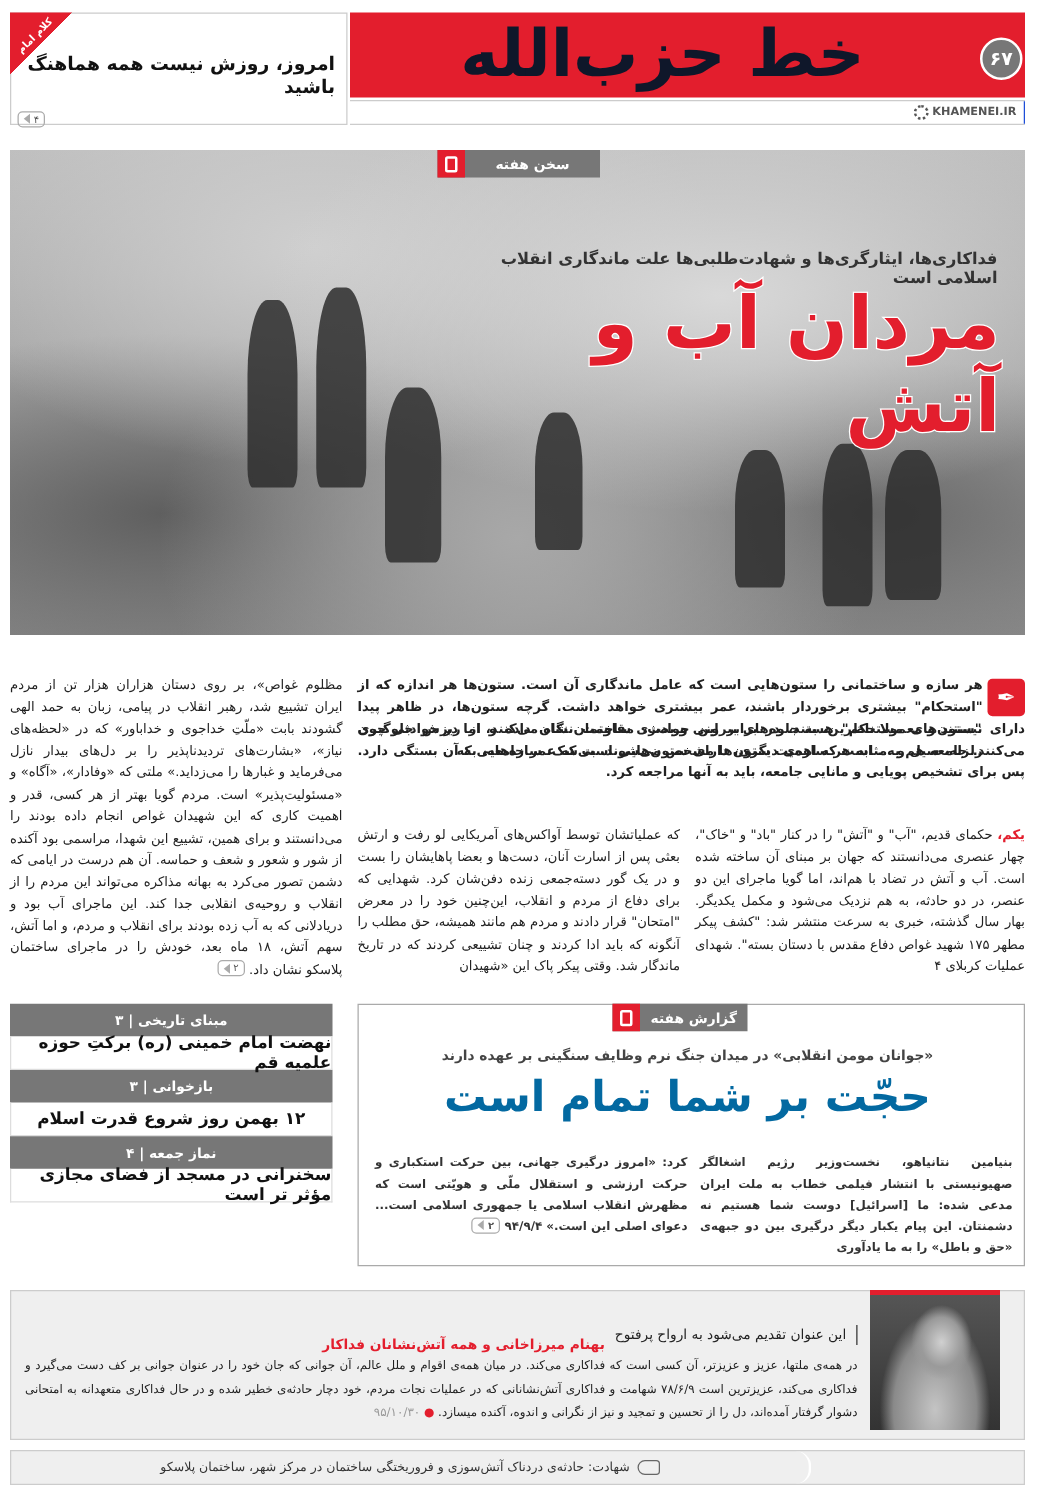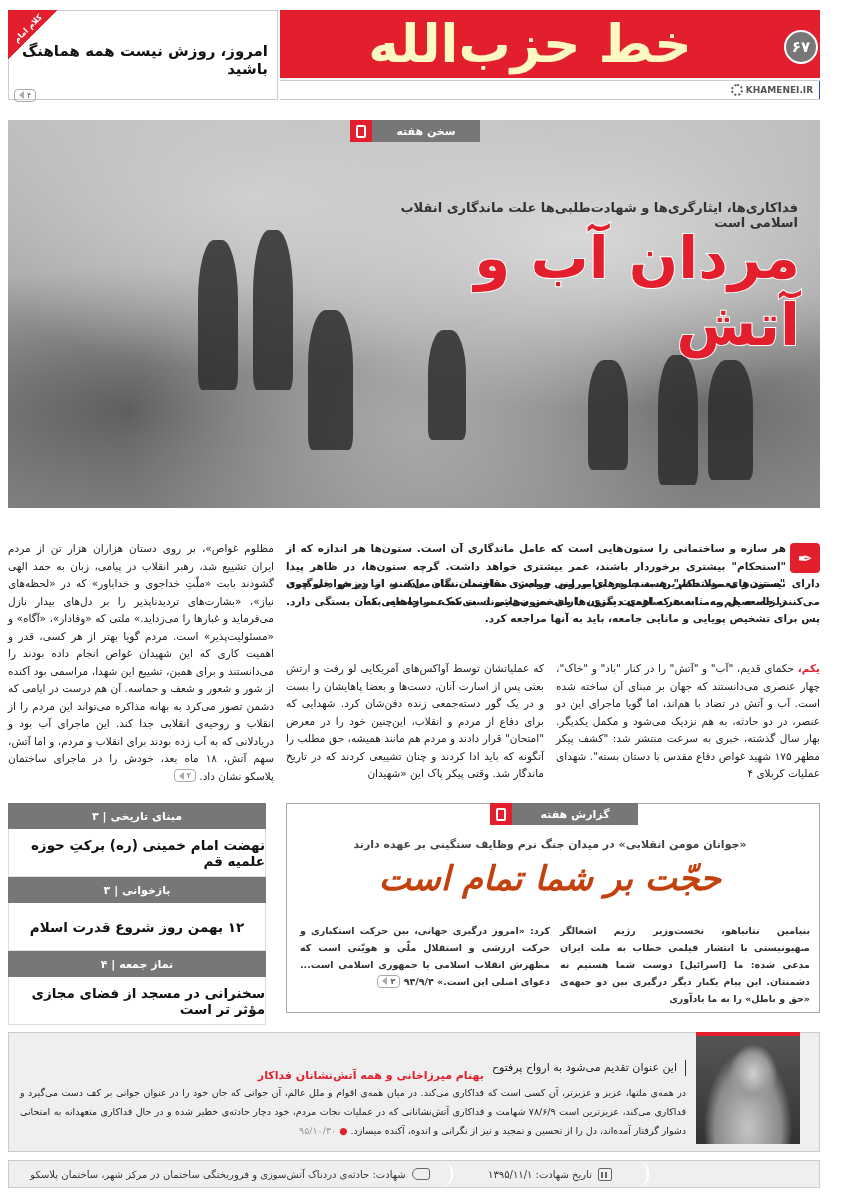--- a/index.html
+++ b/index.html
@@ -1,21 +1,21 @@
 <!DOCTYPE html>
 <html><head>
 <meta charset="utf-8">
 <style>
   * { box-sizing: border-box; margin: 0; padding: 0; }
   body { width: 842px; height: 1192px; background: #ffffff; font-family: "DejaVu Sans", sans-serif; position: relative; overflow: hidden; direction: rtl; color: #222; }
   .abs { position: absolute; }
 
   
   .masthead { left: 280px; top: 10px; width: 540px; height: 68px; background: #e31e2d; }
-  .masthead-logo { position:absolute; left:0; right:40px; top:0; bottom:0; display:flex; align-items:center; justify-content:center; color:#fef9c3; font-family:"DejaVu Sans", sans-serif; font-weight:bold; font-size:52px; letter-spacing:-2px; }
+  .masthead-logo { position:absolute; left:0; right:40px; top:0; bottom:0; display:flex; align-items:center; justify-content:center; color:#0f172a; font-family:"DejaVu Sans", sans-serif; font-weight:bold; font-size:52px; letter-spacing:-2px; }
   .issue-badge { right: 4px; top: 30px; width: 34px; height: 34px; border-radius: 50%; background:#777; border:2px solid #fff; color:#fff; font-size:15px; font-weight:bold; display:flex; align-items:center; justify-content:center; }
   .masthead-sub { left: 280px; top: 80px; width: 540px; height: 20px; border-top: 1px solid #ccc; border-bottom: 1px solid #ccc; font-size: 9px; color:#333; display:flex; align-items:center; }
   .sub-text { flex:1; padding-right:6px; font-weight:bold; }
   .site-logo { width: 95px; border-right: 1px solid #1d4ed8; height: 100%; display:flex; align-items:center; justify-content:center; font-size:9px; font-weight:bold; color:#555; direction:ltr; }
   .site-logo .gear { width:12px; height:12px; border:2px dotted #555; border-radius:50%; margin-right:3px; }
   .quote-box { left: 8px; top: 10px; width: 270px; height: 90px; border: 1px solid #ccc; }
   .quote-ribbon { left: 8px; top: 10px; width: 50px; height: 50px; background: linear-gradient(135deg, #e31e2d 50%, transparent 50%); }
   .quote-ribbon-label { left: 10px; top: 24px; transform: rotate(-45deg); color:#fff; font-size:8px; font-weight:bold; }
   .quote-text { left: 14px; top: 42px; width: 254px; font-size: 15px; font-weight: bold; text-align:right; color:#111; }
   .page-ref { direction:ltr; display:inline-flex; align-items:center; border:1px solid #aaa; border-radius:4px; font-size:8px; padding:0 4px; height:13px; color:#555; gap:3px; }
@@ -41,27 +41,27 @@
   
   .col { font-size: 10.5px; line-height: 17.5px; text-align: justify; color:#222; }
   .intro-icon { left: 790px; top: 543px; width: 30px; height: 30px; background:#e31e2d; border-radius:4px; display:flex; align-items:center; justify-content:center; color:#fff; font-size:18px; }
   .intro-text { left: 286px; top: 540px; width: 500px; font-weight:bold; }
   .intro-text-wide { left: 286px; top: 575px; width: 534px; }
   .highlight { color:#e31e2d; font-weight:bold; }
 
   
   .side { left: 8px; top: 803px; width: 258px; }
   .side-head { height: 26px; background:#777; color:#fff; font-size:11px; font-weight:bold; display:flex; align-items:center; justify-content:center; }
-  .side-item { height: 48px; border:1px solid #ddd; border-top:none; display:flex; align-items:center; justify-content:center; font-size:13.5px; font-weight:bold; color:#111; }
+  .side-item { height: 27px; border:1px solid #ddd; border-top:none; display:flex; align-items:center; justify-content:center; font-size:13.5px; font-weight:bold; color:#111; }
 
   
   .report { left: 286px; top: 803px; width: 534px; height: 210px; border: 1px solid #aaa; }
-  .report-tag { left: 490px; top: 803px; width: 148px; height: 22px; background:#777; display:flex; align-items:center; }
+  .report-tag { left: 490px; top: 803px; width: 108px; height: 22px; background:#777; display:flex; align-items:center; }
   .report-kicker { left: 300px; top: 838px; width: 500px; text-align:center; font-size:11px; font-weight:bold; color:#444; }
-  .report-title { left: 300px; top: 858px; width: 500px; text-align:center; font-size:34px; font-weight:bold; color:#c2410c;font-style:italic; }
+  .report-title { left: 300px; top: 858px; width: 500px; text-align:center; font-size:34px; font-weight:bold; color:#0369a1; }
   .report-col { font-size: 9.5px; line-height: 17px; text-align: justify; color:#333; font-weight:bold; }
 
   
   .ded { left: 8px; top: 1032px; width: 812px; height: 120px; background:#efefef; border:1px solid #ccc; }
   .ded-photo { left: 696px; top: 1032px; width: 104px; height: 112px; border-top: 4px solid #e31e2d;
     background: radial-gradient(ellipse at 55% 35%, #d0d0d0 0%, #9a9a9a 20%, transparent 30%), radial-gradient(ellipse at 50% 85%, #c4c4c4 0%, #8a8a8a 45%, transparent 60%), linear-gradient(180deg, #555, #333); }
   .ded-head { left: 20px; top: 1053px; width: 666px; font-size: 11px; display:flex; align-items:center; justify-content:flex-start; gap:8px; }
   .ded-head-red { color:#e31e2d; font-weight:bold; font-size:12px;margin-top:16px; }
   .ded-sep { width:1px; height:16px; background:#333; }
   .ded-body { left: 20px; top: 1083px; width: 666px; font-size: 9.5px; line-height: 19px; color:#222; text-align:justify; }
@@ -165,21 +165,17 @@
   <span>این عنوان تقدیم می‌شود به ارواح پرفتوح</span>
   <span class="ded-head-red" style="font-size:11px;">بهنام میرزاخانی و همه آتش‌نشانان فداکار</span>
 </div>
 <div class="abs ded-body">
   <span>در همه‌ی ملتها، عزیز و عزیزتر، آن کسی است که فداکاری می‌کند. در میان همه‌ی اقوام و ملل عالم، آن جوانی که جان خود را در عنوان جوانی بر کف دست می‌گیرد و فداکاری می‌کند، عزیزترین است ۷۸/۶/۹ شهامت و فداکاری آتش‌نشانانی که در عملیات نجات مردم، خود دچار حادثه‌ی خطیر شده و در حال فداکاری متعهدانه به امتحانی دشوار گرفتار آمده‌اند، دل را از تحسین و تمجید و نیز از نگرانی و اندوه، آکنده میسازد.</span>
   <span style="color:#e31e2d;">●</span>
   <span style="color:#999;">۹۵/۱۰/۳۰</span>
 </div>
 <div class="abs footer-bar">
   <div class="footer-cell" style="width:170px;"></div>
-  <div class="footer-cell" style="width:196px;">
-    <span class="cal-icon"></span>
-    <span>تاریخ شهادت: ۱۳۹۵/۱۱/۱</span>
-  </div>
   <div class="footer-cell" style="flex:1;">
     <span class="fist-icon"></span>
     <span>شهادت: حادثه‌ی دردناک آتش‌سوزی و فروریختگی ساختمان در مرکز شهر، ساختمان پلاسکو</span>
   </div>
 </div>
 
 </body></html>

